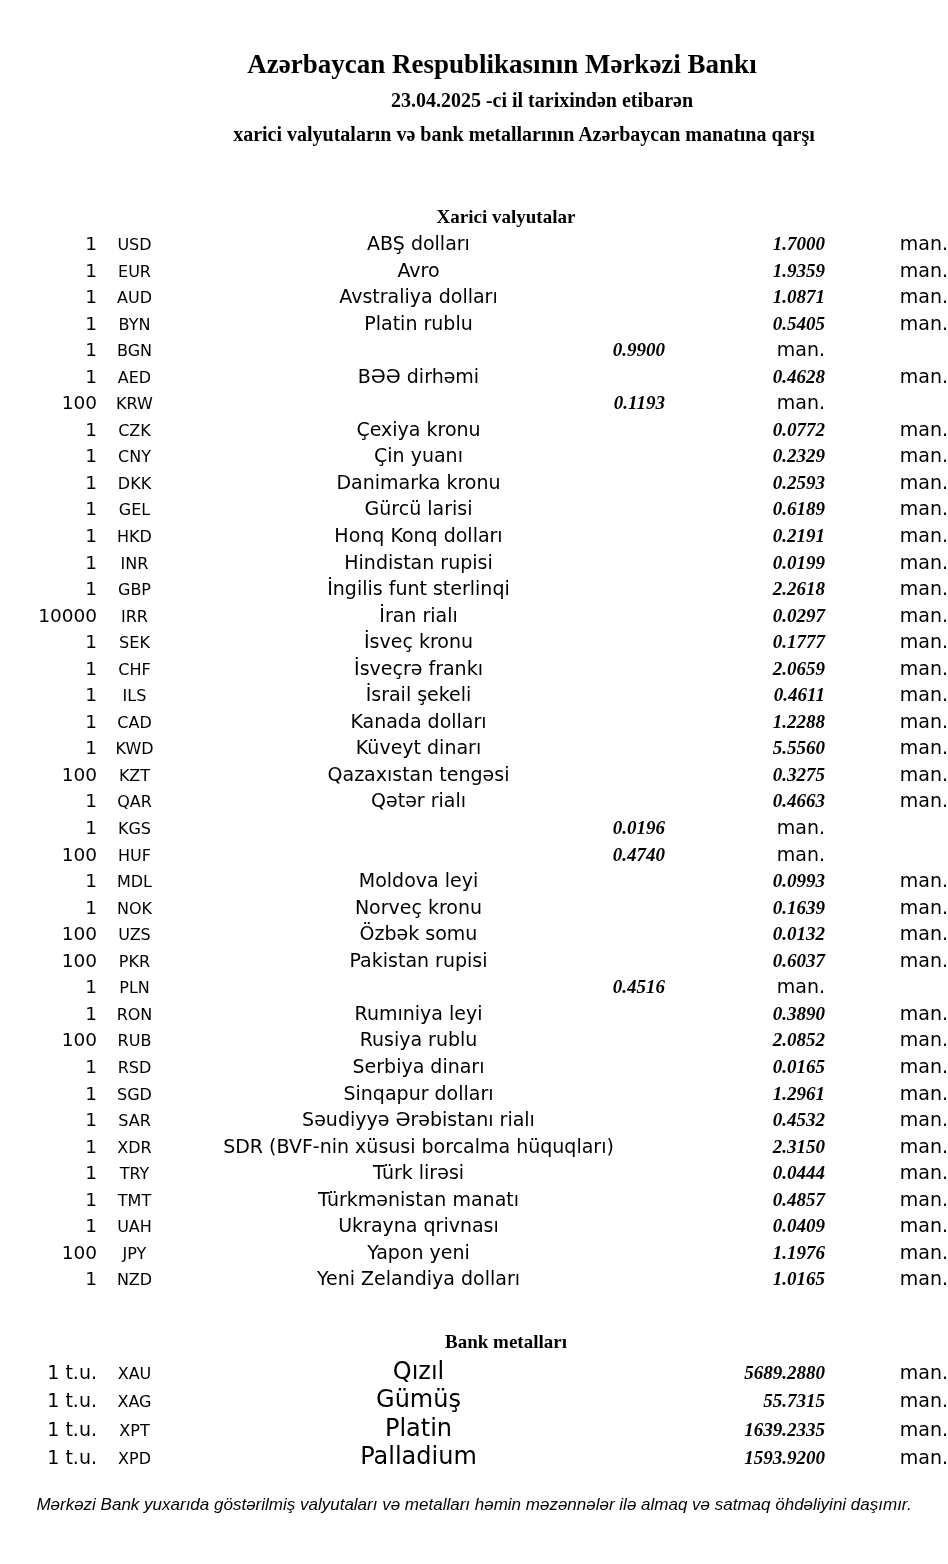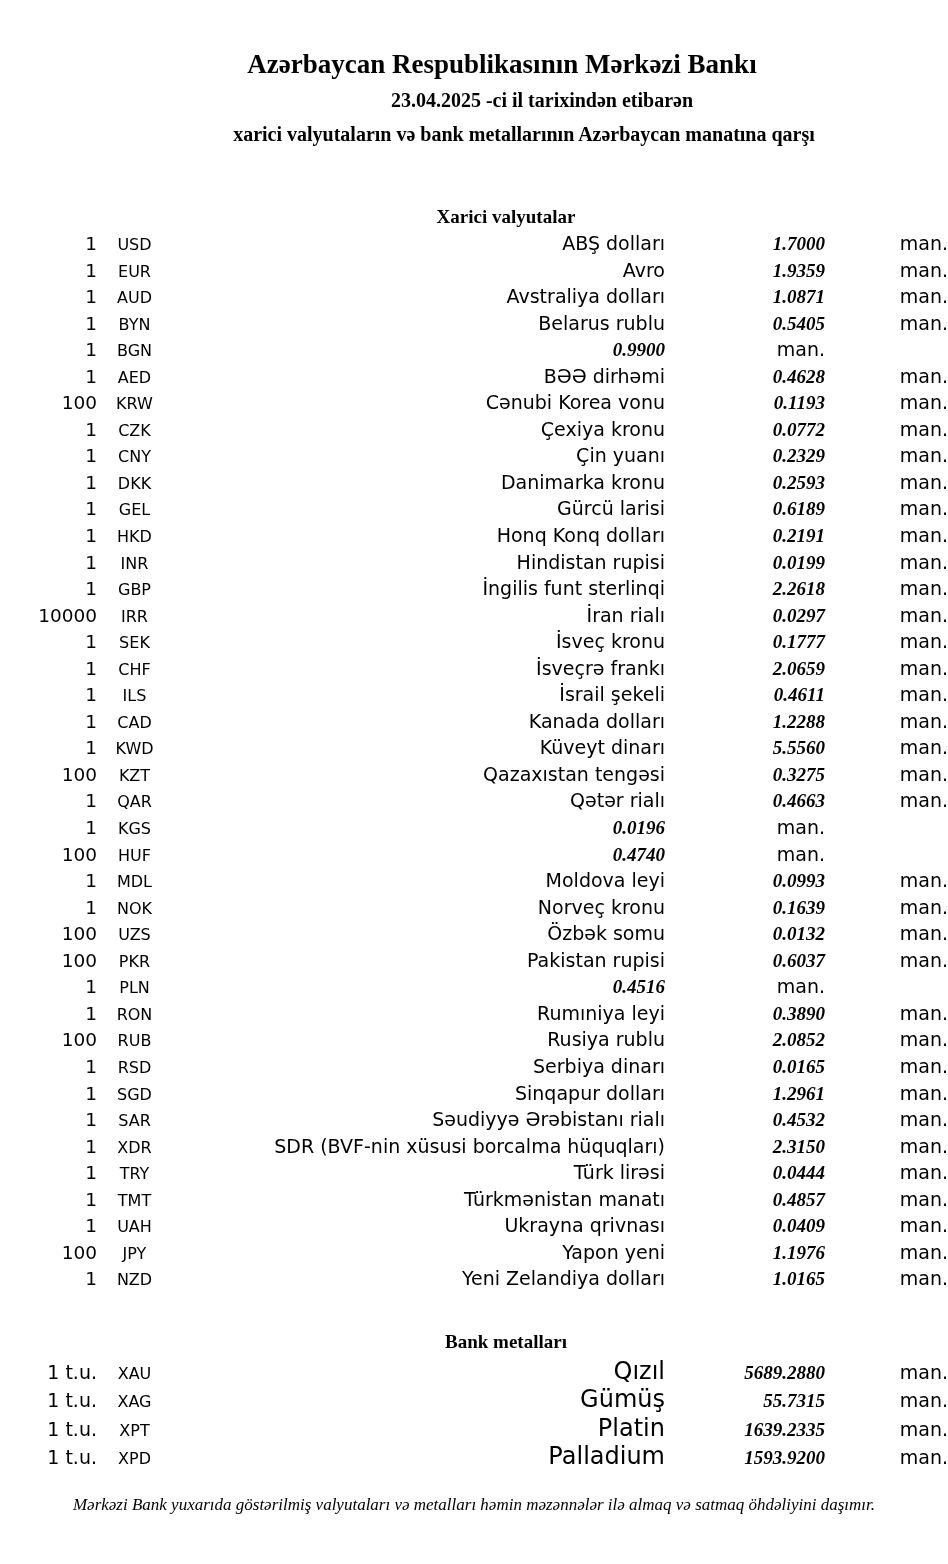--- a/index.html
+++ b/index.html
@@ -62,37 +62,37 @@
     grid-template-columns: 97px 75px 493px 160px 123px;
     height: 26.55px;
     align-items: baseline;
   }
   .row > div { line-height: 26.55px; white-space: nowrap; }
   .row.metal { height: 28.5px; }
   .row.metal > div { line-height: 28.5px; }
 
   .cell-qty  { text-align: right;  font-size: 18.5px; }
   .cell-code { text-align: center; font-size: 16px; }
-  .cell-name { text-align: right;   font-size: 19px; }
+  .cell-name { text-align: center;   font-size: 19px; }
   .cell-rate {
     text-align: right;
     font-family: "Liberation Serif", serif;
     font-style: italic;
     font-weight: bold;
     font-size: 19px;
   }
   .cell-unit { text-align: right; padding-left: 13px; font-size: 19px; }
 
   .row.metal .cell-qty  { font-size: 19px; }
   .row.metal .cell-name { font-size: 24px; }
 
   .doc-footer {
     margin-top: 23px;
     text-align: center;
-    font-family: Liberation Serif, serif;
+    font-family: Liberation Sans, sans-serif;
     font-style: italic;
     font-size: 17px;
     line-height: 22px;
   }
 </style>
 </head>
 <body>
 
 <div class="page">
 
@@ -124,21 +124,21 @@
         <div class="cell-qty">1</div>
         <div class="cell-code">AUD</div>
         <div class="cell-name">Avstraliya dolları</div>
         <div class="cell-rate">1.0871</div>
         <div class="cell-unit">man.</div>
       </div>
 
       <div class="row">
         <div class="cell-qty">1</div>
         <div class="cell-code">BYN</div>
-        <div class="cell-name">Belarus rublu</div>
+        <div class="cell-name">Platin rublu</div>
         <div class="cell-rate">0.5405</div>
         <div class="cell-unit">man.</div>
       </div>
 
       <div class="row">
         <div class="cell-qty">1</div>
         <div class="cell-code">BGN</div>
         <div class="cell-rate">0.9900</div>
         <div class="cell-unit">man.</div>
       </div>
@@ -147,21 +147,20 @@
         <div class="cell-qty">1</div>
         <div class="cell-code">AED</div>
         <div class="cell-name">BƏƏ dirhəmi</div>
         <div class="cell-rate">0.4628</div>
         <div class="cell-unit">man.</div>
       </div>
 
       <div class="row">
         <div class="cell-qty">100</div>
         <div class="cell-code">KRW</div>
-        <div class="cell-name">Cənubi Korea vonu</div>
         <div class="cell-rate">0.1193</div>
         <div class="cell-unit">man.</div>
       </div>
 
       <div class="row">
         <div class="cell-qty">1</div>
         <div class="cell-code">CZK</div>
         <div class="cell-name">Çexiya kronu</div>
         <div class="cell-rate">0.0772</div>
         <div class="cell-unit">man.</div>

